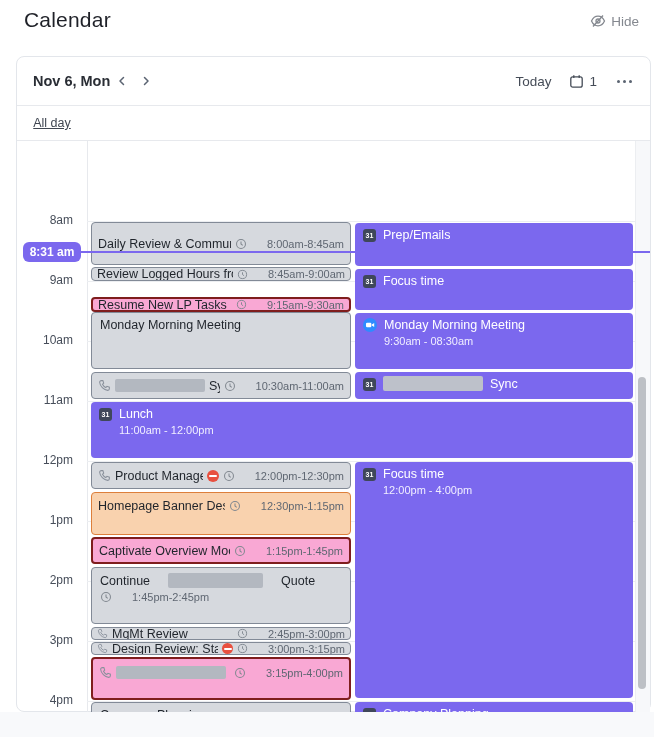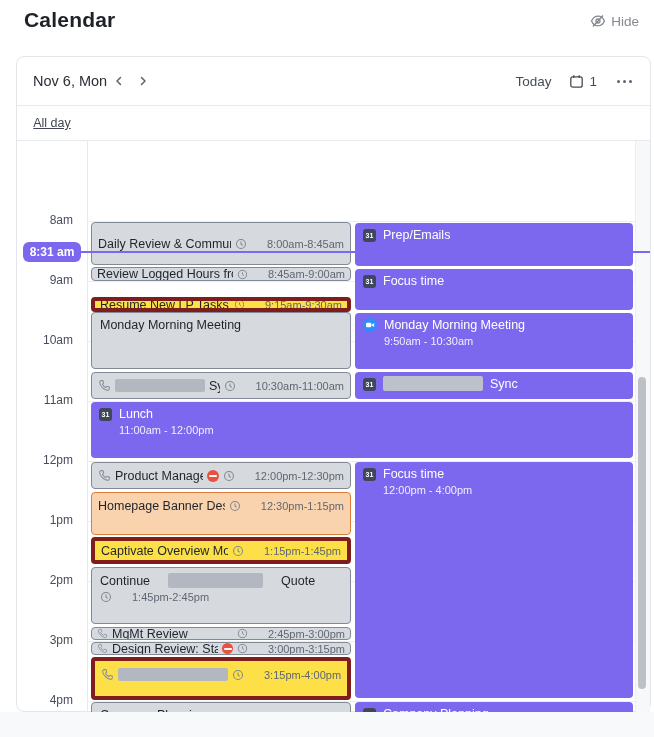--- a/index.html
+++ b/index.html
@@ -6,32 +6,32 @@
   body {
     width: 654px; height: 737px;
     font-family: "Liberation Sans", sans-serif;
     background: #ffffff; position: relative; overflow: hidden;
     color: #24262b;
   }
   .stage { position: absolute; inset: 0; }
   .bottom-band { position: absolute; left: 0; top: 712px; width: 654px; height: 25px; background: #f8f9fb; }
 
   
-  .hdr-title { position: absolute; left: 24px; top: 8px; font-size: 21px; font-weight: 700; color: #1f2128; letter-spacing: .2px; }
+  .hdr-title { position: absolute; left: 24px; top: 8px; font-size: 21px; font-weight: 400; color: #1f2128; letter-spacing: .2px; }
   .hide-btn { position: absolute; right: 15px; top: 13px; display: flex; align-items: center; gap: 5px;
     color: #84888f; font-size: 13.5px; cursor: pointer; }
 
   
   .card { position: absolute; left: 16px; top: 56px; width: 635px; height: 656px;
     background: #fff; border: 1px solid #e3e6eb; border-radius: 8px; }
 
   
   .toolbar { position: absolute; left: 0; top: 0; width: 100%; height: 49px;
     border-bottom: 1px solid #e7e9ed; display: flex; align-items: center; padding: 0 16px; }
-  .date-label { font-size: 14.5px; font-weight: 400; color: #2a2e35; }
+  .date-label { font-size: 14.5px; font-weight: 700; color: #2a2e35; }
   .nav-btn { width: 24px; height: 24px; display: flex; align-items: center; justify-content: center;
     color: #5b6472; cursor: pointer; }
   .nav-btn:first-of-type { margin-left: 14px; }
   .tb-right { margin-left: auto; display: flex; align-items: center; gap: 18px; }
   .today-btn { font-size: 13.5px; color: #454c57; cursor: pointer; }
   .calcount { display: flex; align-items: center; gap: 5px; font-size: 13.5px; color: #454c57; cursor: pointer; }
   .more-btn { display: flex; gap: 3px; cursor: pointer; padding: 4px 2px; }
   .more-btn i { width: 3px; height: 3px; border-radius: 50%; background: #5b6472; }
 
   
@@ -42,21 +42,21 @@
   
   .grid { position: absolute; left: 0; top: 84px; width: 100%; height: 571px; overflow: hidden; }
   .gutter-line { position: absolute; left: 70px; top: 49px; bottom: 0; width: 1px; background: #e7e9ed; }
   .hour-line { position: absolute; left: 70px; right: 15px; height: 1px; background: #eceef1; }
   .hour-label { position: absolute; left: 0; width: 56px; height: 16px; text-align: right;
     font-size: 12px; color: #464d59; }
 
   
   .ev { position: absolute; border-radius: 4px; overflow: hidden; cursor: pointer; }
   .ev-gray   { background: #d6d9de; border: 1px solid #828a97; color: #1f242b; }
-  .ev-blue   { background: #fde047; border: 4px solid #7f1d1d; color: #1f242b; }
+  .ev-blue   { background: #f9a8d4; border: 2px solid #7f1d1d; color: #1f242b; }
   .ev-orange { background: #f9d2ae; border: 1px solid #dd7f3b; color: #1f242b; }
   .ev-purple { background: #7b68ee; color: #fff; }
 
   .row { display: flex; align-items: center; gap: 4px; padding: 0 6px; height: 100%; }
   .row.narrow { padding: 0 5px; }
   .title { flex: 1 1 auto; white-space: nowrap; overflow: hidden; font-size: 12.5px; }
   .time { display: flex; align-items: center; gap: 20px; flex: 0 0 auto;
     color: #5f6772; font-size: 11px; white-space: nowrap; }
   .col { display: flex; flex-direction: column; gap: 3px; padding: 5px 8px; }
   .col .title { flex: none; }
@@ -411,21 +411,21 @@
         <div class="prow">
           <span class="pic">
             <svg width="14" height="14" viewBox="0 0 16 16">
                 <circle cx="8" cy="8" r="8" fill="#2e8cff"></circle>
                 <rect x="3.4" y="5.4" width="6.2" height="5.2" rx="1.4" fill="#fff"></rect>
                 <path d="M10.2 7.4 L12.8 5.8 V10.2 L10.2 8.6 Z" fill="#fff"></path>
               </svg>
           </span>
           <div class="pbody">
             <span class="ptitle">Monday Morning Meeting</span>
-            <span class="ptime">9:50am - 10:30am</span>
+            <span class="ptime">9:30am - 08:30am</span>
           </div>
         </div>
       </div>
 
       <div class="ev ev-purple" style="left:338px;top:231px;width:278px;height:27px">
         <div class="prow" style="align-items:center;padding:4px 8px">
           <span class="gcal">31</span>
           <span class="redact" style="width:100px"></span>
           <span class="ptitle">Sync</span>
         </div>

